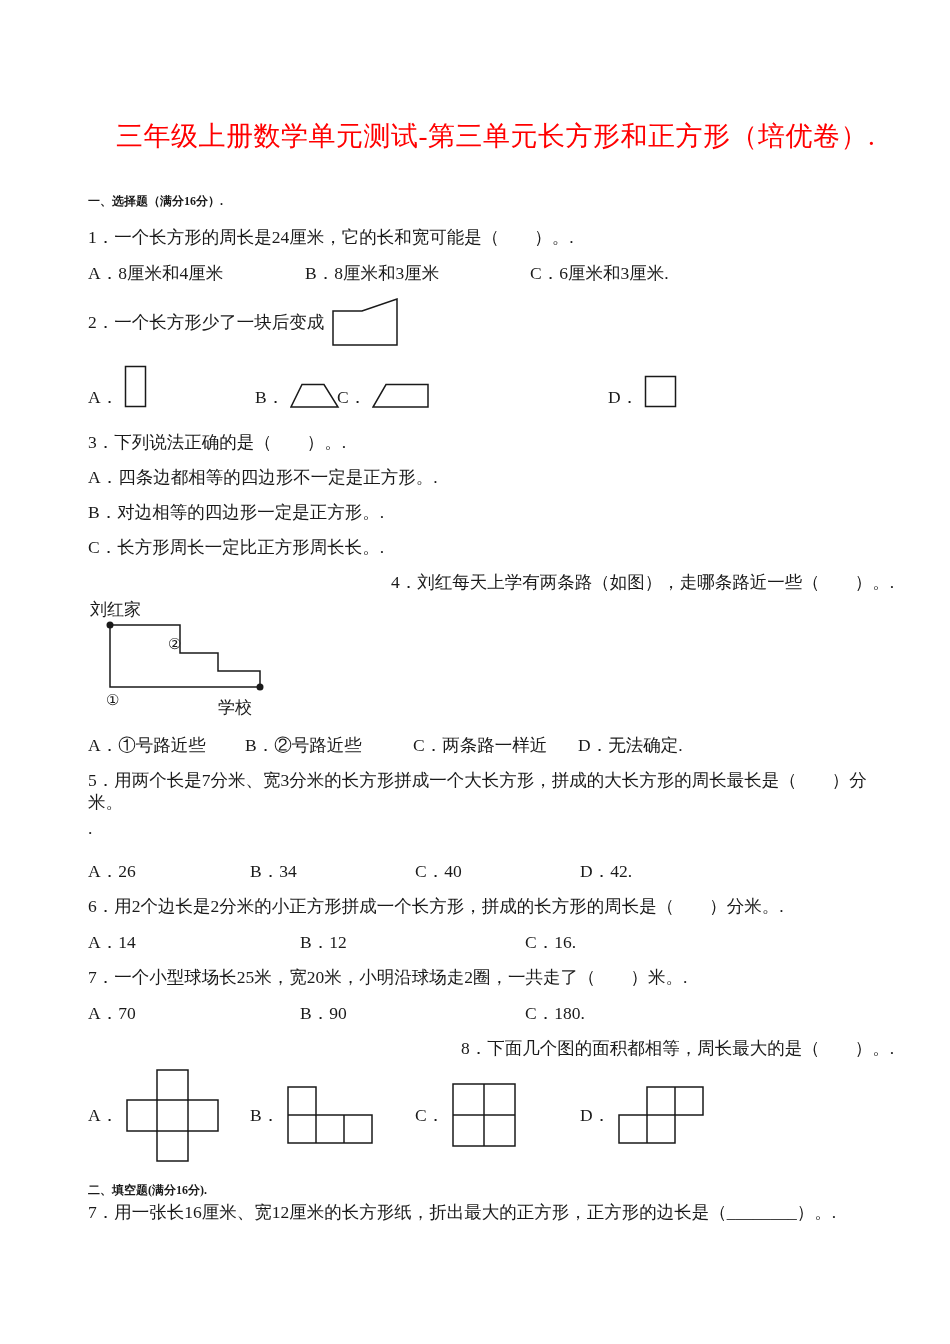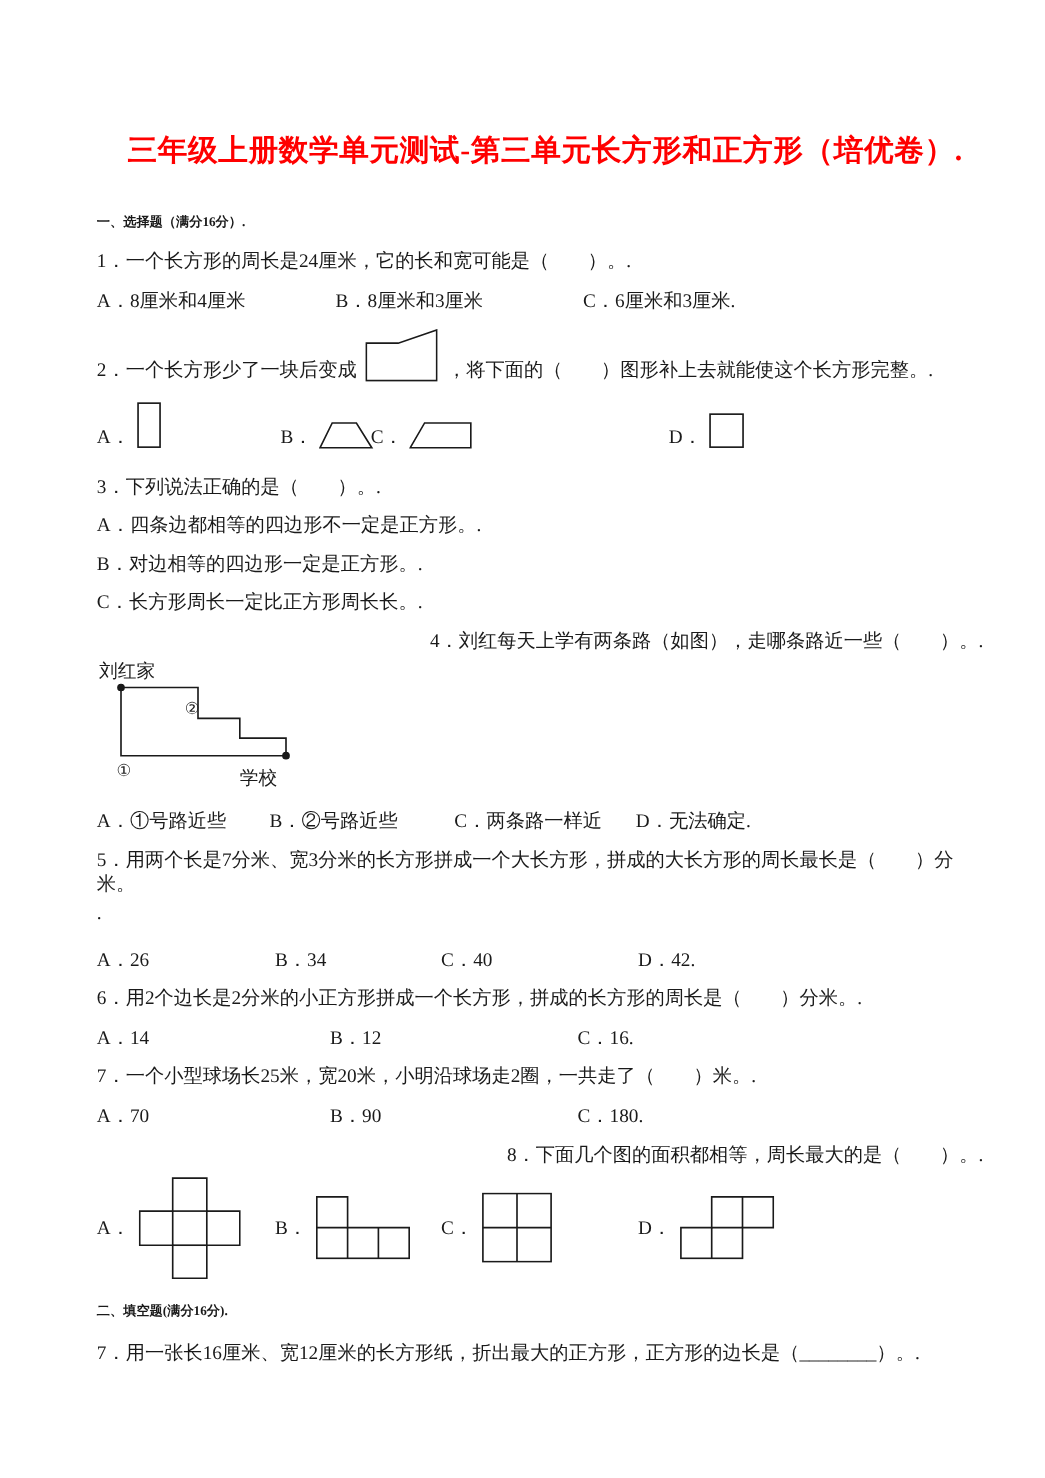--- a/index.html
+++ b/index.html
@@ -1,34 +1,34 @@
 <!DOCTYPE html>
 <html><head>
 <meta charset="utf-8">
 <style>
   * { margin:0; padding:0; box-sizing:border-box; }
   html, body { width:950px; height:1344px; background:#ffffff; overflow:hidden; }
   body { font-family:"Liberation Serif","DejaVu Serif",serif; color:#1a1a1a; }
   .page { padding:118px 56px 0 88px; }
 
-  .title { font-size:27px; font-weight:bold; color:#ff0000; margin:0 0 36px 28px; letter-spacing:0.5px; }
+  .title { font-size:27px; font-weight:normal; color:#ff0000; margin:0 0 36px 28px; letter-spacing:0.5px; }
 
   .heading { font-size:12px; font-weight:bold; line-height:22px; margin-bottom:14px; }
   .stem { font-size:17.5px; line-height:22px; margin-bottom:13px; }
   .sub { margin-bottom:13px; }
 
   .row { position:relative; height:24px; font-size:17.5px; margin-bottom:12px; }
   .row > span { position:absolute; top:0; white-space:nowrap; }
   .l0{left:0} .l157{left:157px} .l162{left:162px} .l167{left:167px}
   .l212{left:212px} .l217{left:217px} .l249{left:249px} .l325{left:325px}
-  .l327{left:313px} .l437{left:437px} .l442{left:442px} .l490{left:490px}
+  .l327{left:327px} .l437{left:437px} .l442{left:442px} .l490{left:490px}
   .l492{left:492px} .l520{left:520px}
 
   
-  .q2stem { display:flex; align-items:flex-end; font-size:17.5px; line-height:22px; margin-bottom:16px; height:50px; }
+  .q2stem { display:flex; align-items:center; font-size:17.5px; line-height:22px; margin-bottom:16px; height:50px; }
   .q2stem svg { margin:0 8px; }
 
   .shaperow { position:relative; height:46px; margin-bottom:22px; font-size:17.5px; }
   .shaperow > span { position:absolute; bottom:0; display:flex; align-items:flex-end; gap:6px; white-space:nowrap; }
 
   
   .diagram { margin:2px 0 8px 0; }
   .dlabel { font-size:17px; fill:#1a1a1a; font-family:"Liberation Serif","DejaVu Serif",serif; }
   .dsmall { font-size:15px; }
 
@@ -59,21 +59,20 @@
     <span class="l0">A．8厘米和4厘米</span>
     <span class="l217">B．8厘米和3厘米</span>
     <span class="l442">C．6厘米和3厘米.</span>
   </div>
 
   <div class="q2stem">
     <span>2．一个长方形少了一块后变成</span>
     <svg width="66" height="48" viewBox="0 0 66 48">
       <polygon points="1,47 1,13 30,13 65,1 65,47"></polygon>
     </svg>
-    <span>，将下面的（　　）图形补上去就能使这个长方形完整。.</span>
   </div>
 
   <div class="shaperow">
     <span class="l0">
       <span>A．</span>
       <svg width="24" height="44" viewBox="0 0 24 44">
         <rect x="1.5" y="1.5" width="20" height="40"></rect>
       </svg>
     </span>
     <span class="l167">
@@ -174,17 +173,17 @@
       <span>D．</span>
       <svg width="86" height="58" viewBox="0 0 86 58">
         <polygon points="29,1 85,1 85,29 57,29 57,57 1,57 1,29 29,29"></polygon>
         <line x1="57" y1="1" x2="57" y2="29"></line>
         <line x1="29" y1="29" x2="57" y2="29"></line>
         <line x1="29" y1="29" x2="29" y2="57"></line>
       </svg>
     </span>
   </div>
 
-  <p class="heading" style="margin-bottom:16px">二、填空题(满分16分).</p>
+  <p class="heading" style="margin-bottom:0">二、填空题(满分16分).</p>
 
   <p class="stem">7．用一张长16厘米、宽12厘米的长方形纸，折出最大的正方形，正方形的边长是（________）。.</p>
 
 </div>
 
 </body></html>

